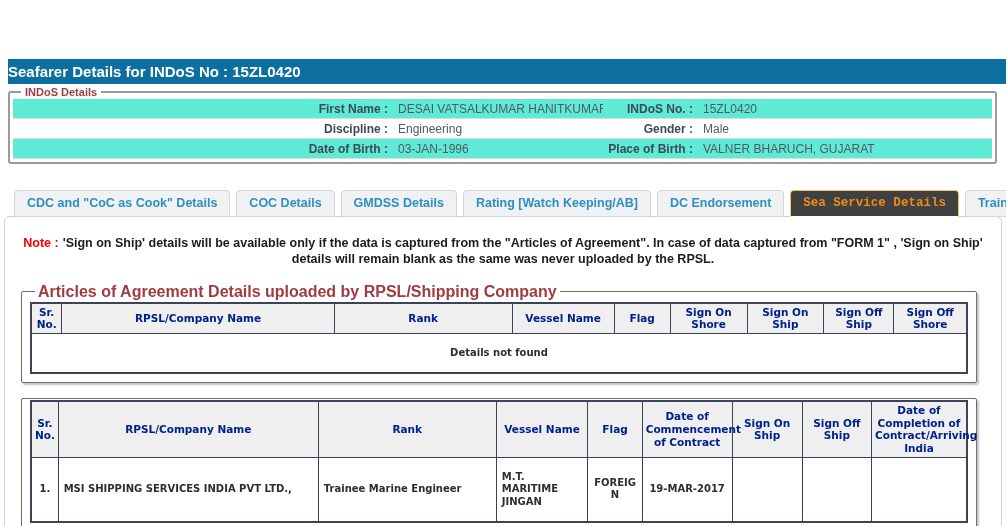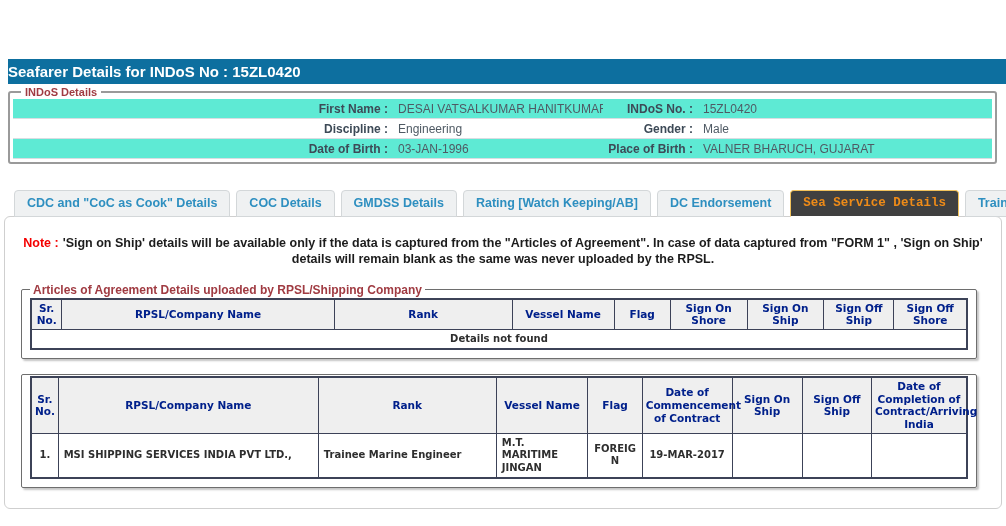--- a/index.html
+++ b/index.html
@@ -28,27 +28,27 @@
   
   .panel{margin:0 4px;border:1px solid #cfcfcf;border-radius:6px;background:#fff;
          padding:2px 0 20px;min-height:275px;box-sizing:border-box;}
 
   .note{margin:16px 16px 0;font-size:12.5px;font-weight:bold;color:#1c1c1c;line-height:1.3;text-align:center;}
   .note-prefix{color:#f40000;margin-right:4px;}
 
   
   .grid-fs{margin:15px 24px 0 16px;border:1px solid #6e6e6e;border-radius:2px;
            box-shadow:2px 2px 2px #c4c4c4;padding:1px 8px 8px;}
-  .grid-fs legend{color:#a03b42;font-weight:bold;font-size:12px;padding:0 3px;}
+  .grid-fs legend{color:#a03b42;font-weight:bold;font-size:16px;padding:0 3px;margin-left:5px;}
 
   table.grid{width:100%;border-collapse:collapse;border:2px solid #3c4257;
              font-family:"DejaVu Sans",sans-serif;table-layout:fixed;}
   table.grid th{background:#efefef;color:#00208b;font-size:10.5px;font-weight:bold;
                 padding:2px 3px;border:1px solid #3c4257;line-height:1.2;text-align:center;}
-  table.grid td{font-size:10px;font-weight:bold;color:#2e2e2e;padding:3px 5px;
+  table.grid td{font-size:10px;font-weight:bold;color:#2e2e2e;padding:13px 5px;
                 border:1px solid #3c4257;line-height:1.25;word-wrap:break-word;}
   td.ctr{text-align:center;}
   .empty-row td{color:#e30613;text-align:center;font-size:11.5px;padding:1px;}
 </style>
 </head>
 <body>
 
 <div class="page">
 
   <div class="title-bar">

